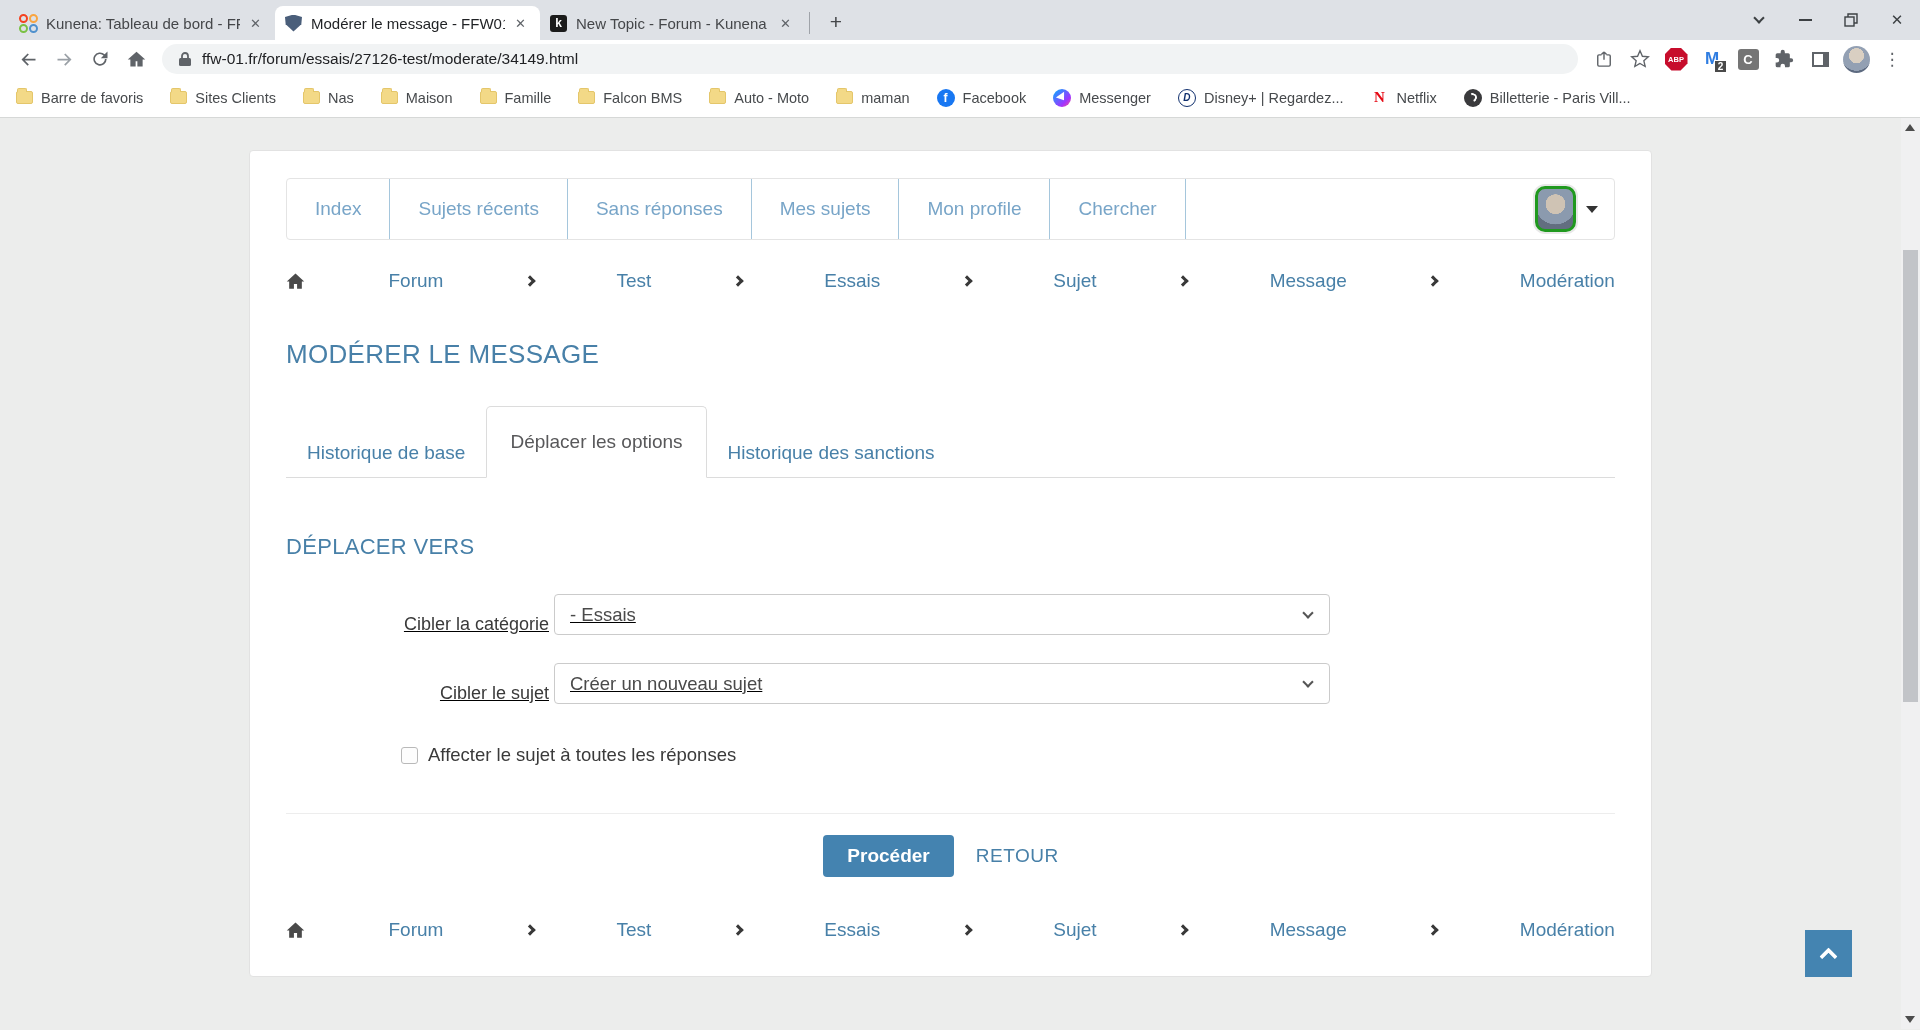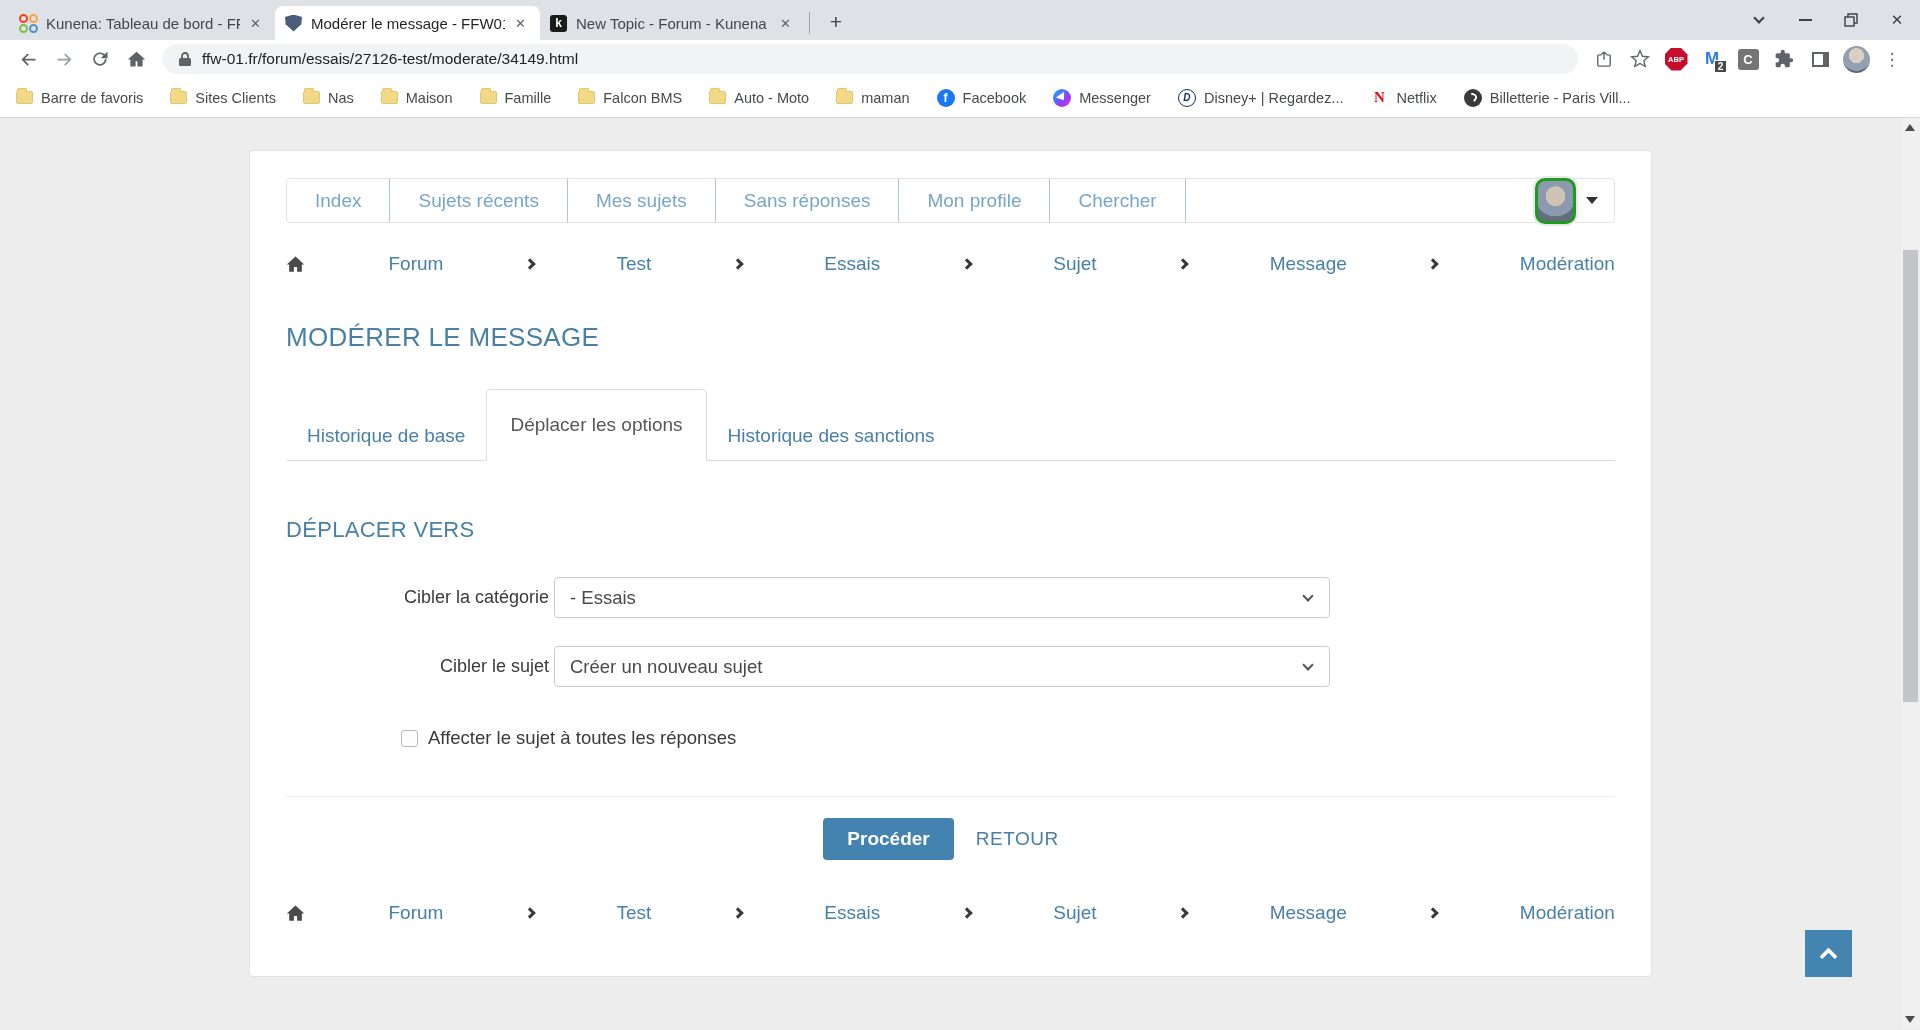--- a/index.html
+++ b/index.html
@@ -55,21 +55,21 @@
   .bm-bill { background:#3a3a3c; }
   .bm-bill i { width:9px; height:9px; border:2px solid #fff; border-left-color:transparent; border-bottom-color:transparent; border-radius:50%; display:block; transform:rotate(25deg); }
 
   
   .viewport { position:relative; height:911px; background:#ecedec; }
   .page-area { position:absolute; left:0; top:0; bottom:0; right:19px; overflow:hidden; }
 
   .card { width:1403px; height:827px; margin:32px auto 0; background:#fff; border:1px solid #e2e2e2; border-radius:4px; padding:27px 36px 0; }
 
   
-  .knav { height:45px; border:1px solid #e4e4e4; border-radius:4px; display:flex; align-items:stretch; }
+  .knav { height:62px; border:1px solid #e4e4e4; border-radius:4px; display:flex; align-items:stretch; }
   .knav-item { display:flex; align-items:center; padding:0 28px; font-size:19px; color:#78a5c8; border-right:1px solid #a5c6dc; }
   .knav-right { margin-left:auto; display:flex; align-items:center; padding-right:16px; }
   .knav-avatar { width:41px; height:46px; border:3px solid #20991f; border-radius:10px; background:radial-gradient(circle at 50% 38%, #cfc3b4 0 32%, #8b9aae 33% 66%, #626e80 67%); box-shadow:0 0 0 2px #e8e8e8; }
   .caret-down { width:0; height:0; border-left:6px solid transparent; border-right:6px solid transparent; border-top:7px solid #333; margin-left:10px; }
 
   
   .crumbs { display:flex; align-items:center; gap:10px; font-size:19px; margin-top:30px;justify-content:space-between; }
   .crumbs a { color:#4880a8; text-decoration:none; }
   .crumb-sep { display:inline-block; width:8px; height:8px; border-top:3px solid #383838; border-right:3px solid #383838; transform:rotate(45deg); }
   .home-ic { width:19px; height:19px; fill:#4a4a4a; margin-right:1px; }
@@ -78,21 +78,21 @@
 
   
   .ktabs { margin-top:36px; display:flex; align-items:flex-end; border-bottom:1px solid #dcdcdc; padding-left:0; }
   .ktab { font-size:19px; color:#4880a8; padding:13px 21px; }
   .ktab.active { color:#58585a; background:#fff; border:1px solid #dcdcdc; border-bottom:1px solid #fff; border-radius:5px 5px 0 0; padding:24px 23px; margin-bottom:-1px; }
 
   .page-h2 { margin-top:56px; font-size:22px; font-weight:500; color:#4880a8; letter-spacing:.3px; }
 
   
   .kform { margin-top:34px; }
-  .frow { display:flex; align-items:center; margin-bottom:28px; }
+  .frow { display:flex; align-items:flex-end; margin-bottom:28px;text-decoration:underline; }
   .flabel { width:268px; text-align:right; padding-right:5px; font-size:18px; color:#3a3a3a; flex:none; }
   .fctrl { width:776px; height:41px; border:1px solid #cbcbcb; border-radius:4px; background:#fff; display:flex; align-items:center; padding:0 15px; font-size:18.5px; color:#4a4a4a; position:relative; }
   .sel-chev { position:absolute; right:17px; top:14px; width:8px; height:8px; border-right:2px solid #555; border-bottom:2px solid #555; transform:rotate(45deg); }
   .ftext { width:972px; height:41px; border:1px solid #cbcbcb; border-radius:4px; padding:0 14px; font-size:18.5px; color:#4a4a4a; font-family:inherit; outline:none; }
   .chkrow { margin:40px 0 0 115px; display:flex; align-items:center; gap:10px; font-size:18.5px; color:#3a3a3a; }
   .chkbox { width:17px; height:17px; border:1px solid #b9b9b9; border-radius:3px; background:#fdfdfd; flex:none; }
 
   .actions { margin-top:47px; border-top:1px solid #ededed; padding-top:21px; display:flex; justify-content:center; gap:3px; }
   .btn-primary { background:#4483b0; color:#fff; font-weight:bold; font-size:19px; padding:10px 24px; border-radius:4px; border:none; font-family:inherit; }
   .btn-link { background:#fff; color:#4880a8; font-size:19px; padding:10px 19px; border-radius:4px; border:none; font-family:inherit; letter-spacing:.5px; }
@@ -282,22 +282,22 @@
     </span>
 </div>
 
 <div class="viewport">
   <div class="page-area">
     <div class="card">
 
       <div class="knav">
         <span class="knav-item">Index</span>
         <span class="knav-item">Sujets récents</span>
+        <span class="knav-item">Sans réponses</span>
         <span class="knav-item">Mes sujets</span>
-        <span class="knav-item">Sans réponses</span>
         <span class="knav-item">Mon profile</span>
         <span class="knav-item">Chercher</span>
         <span class="knav-right">
           <span class="knav-avatar"></span>
           <span class="caret-down"></span>
         </span>
       </div>
 
       <div class="crumbs">
         <svg class="home-ic" viewBox="0 0 24 24">

